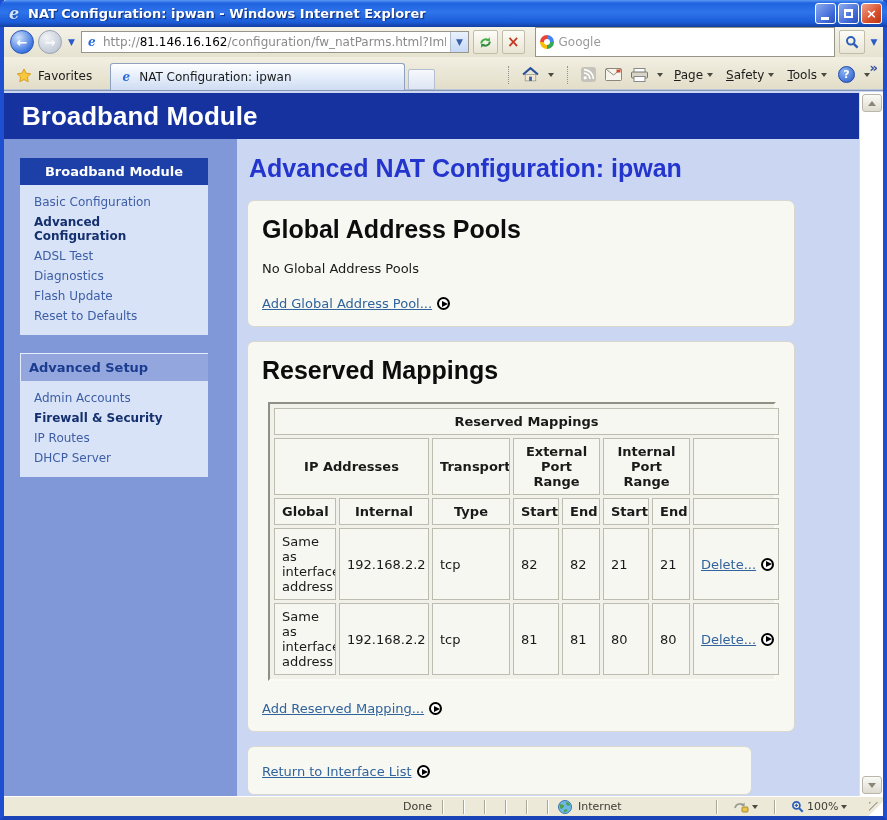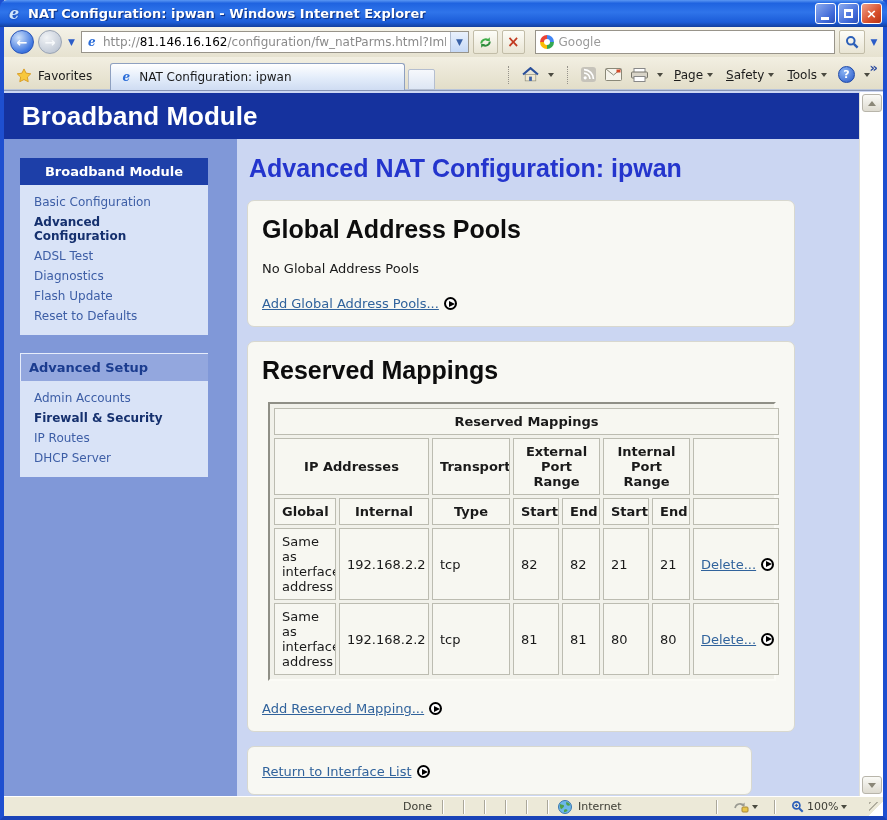--- a/index.html
+++ b/index.html
@@ -40,21 +40,21 @@
   .favicon-e { width:14px; height:14px; font:italic bold 12px/14px "DejaVu Serif",serif;
     color:#2a6cd8; text-align:center; flex:none; }
   .url { white-space:nowrap; overflow:hidden; color:#8a8a8a; }
   .url .host { color:#000; }
   .addr-dd { margin-left:auto; width:18px; height:20px; flex:none;
     background:linear-gradient(#e9f1fd,#c6d9f6); border-left:1px solid #b0bcd0;
     display:flex; align-items:center; justify-content:center; color:#3a62a8; font-size:9px; }
   .sq-btn { height:24px; padding:0 4px; border:1px solid #c2bda8; border-radius:2px;
     background:linear-gradient(#fdfdf8,#e9e5d4); display:flex; align-items:center; justify-content:center; flex:none; }
   .stop-x { color:#c23b22; font-weight:bold; font-size:15px; line-height:1; }
-  .search-box { width:300px; height:24px; background:#fff; border:1px solid #98948a; margin-left:6px;
+  .search-box { width:300px; height:30px; background:#fff; border:1px solid #98948a; margin-left:6px;
     display:flex; align-items:center; gap:5px; padding:0 4px; flex:none; }
   .g-icon { width:14px; height:14px; border-radius:50%; flex:none;
     background:conic-gradient(#4285f4 0 25%, #34a853 25% 50%, #fbbc05 50% 75%, #ea4335 75% 100%); position:relative; }
   .g-icon::after { content:""; position:absolute; inset:4px; background:#fff; border-radius:50%; }
   .search-input { border:none; outline:none; flex:1; font-size:12px; font-family:inherit; color:#333; min-width:0; }
   .search-input::placeholder { color:#9a9a9a; }
   .search-go { width:26px; }
   .mini-caret { width:0; height:0; border-left:3.5px solid transparent; border-right:3.5px solid transparent;
     border-top:4px solid #4a4a40; }
 
@@ -290,21 +290,21 @@
         </div>
       </div>
 
       <div class="main-col">
         <div class="page-heading">Advanced NAT Configuration: ipwan</div>
 
         <div class="panel">
           <div class="panel-title">Global Address Pools</div>
           <div class="plain-text">No Global Address Pools</div>
           <div class="link">
-            <span class="txt">Add Global Address Pools...</span>
+            <span class="txt">Add Global Address Pool...</span>
             <span class="play"></span>
           </div>
         </div>
 
         <div class="panel">
           <div class="panel-title">Reserved Mappings</div>
           <div class="table-wrap">
             <table class="nat">
               <colgroup>
                 <col style="width:62px">

